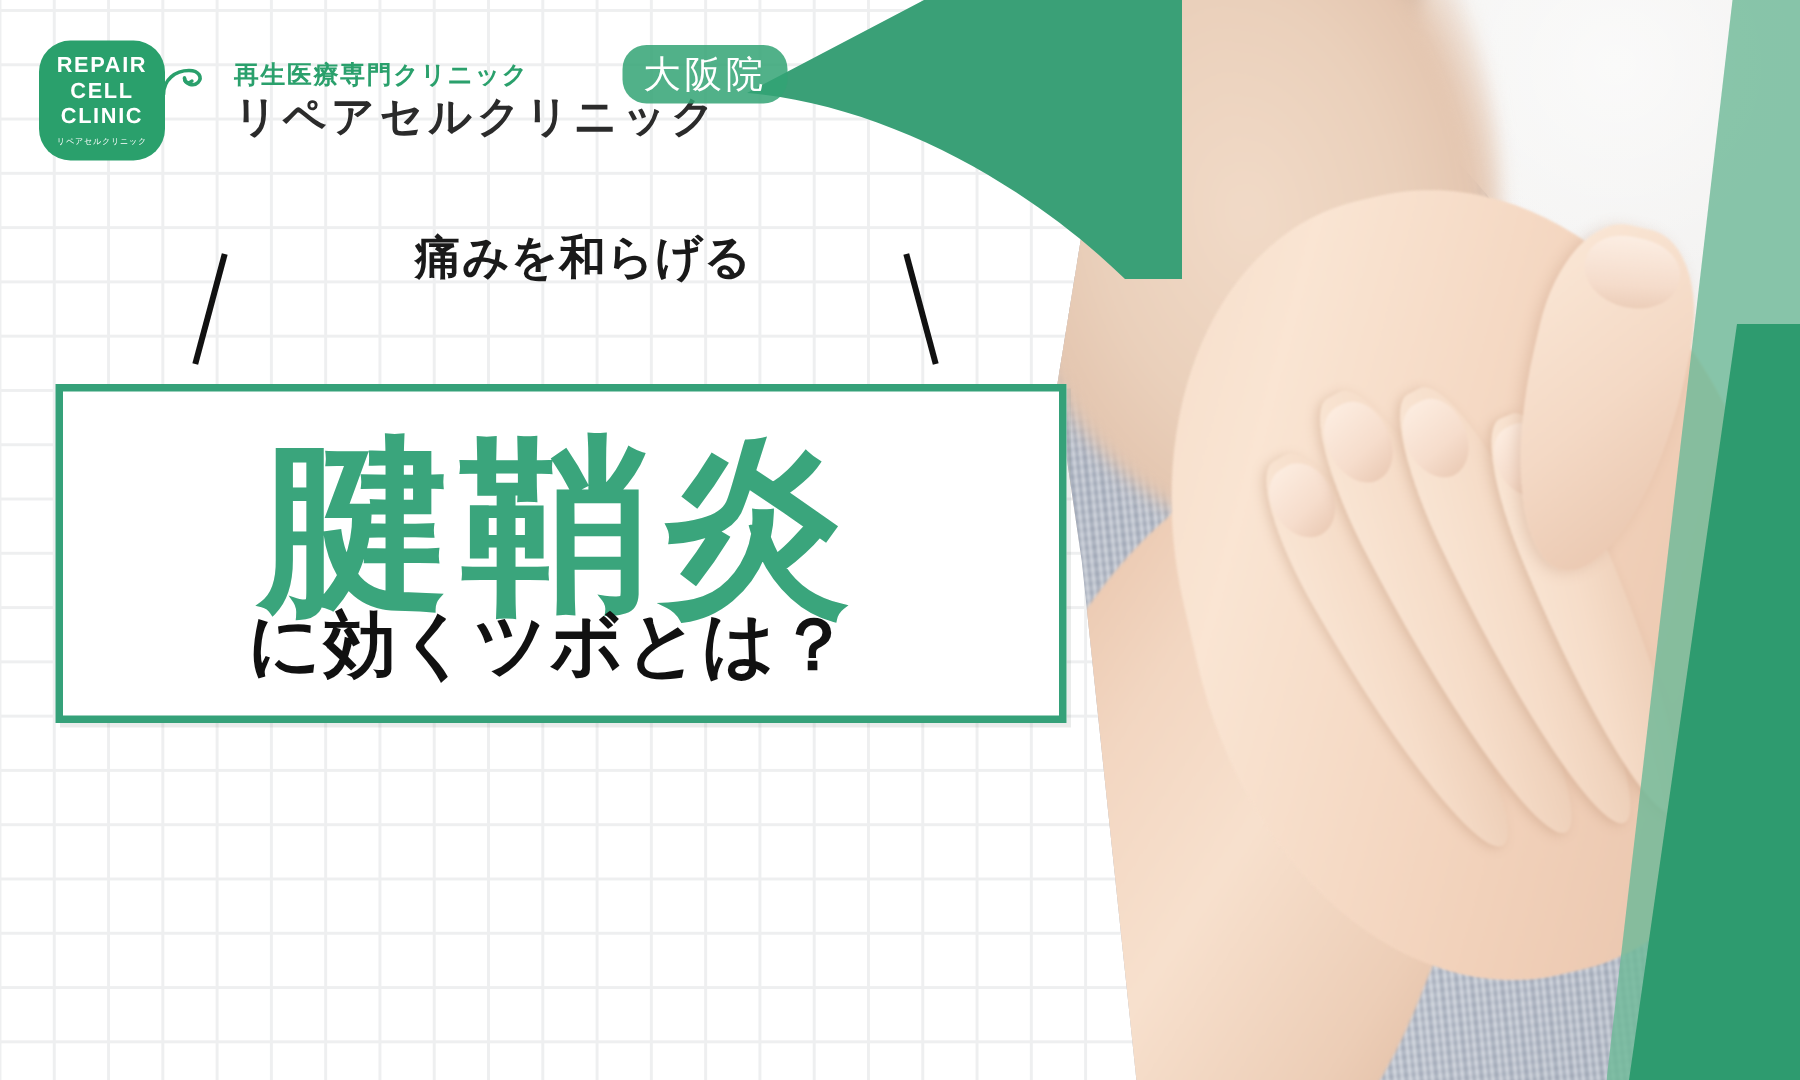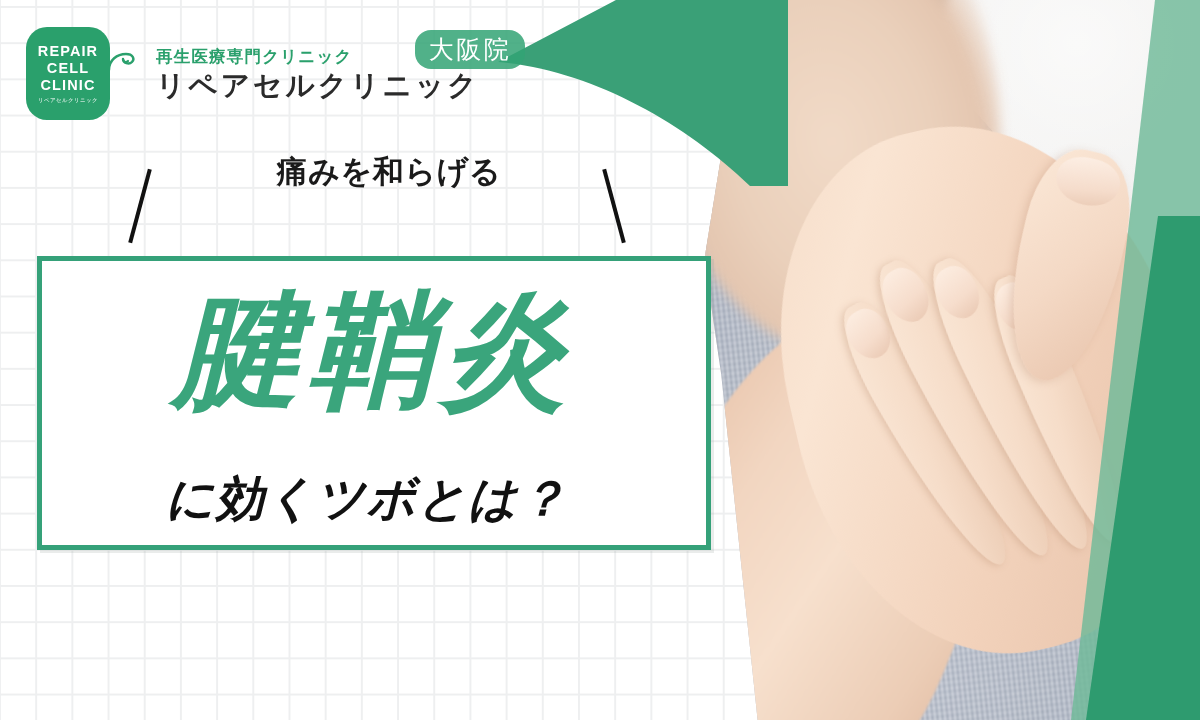--- a/index.html
+++ b/index.html
@@ -171,21 +171,21 @@
   }
 
   
   #logo {
     position:absolute;
     left:26px; top:27px;
     display:flex; align-items:center;
   }
   #logo-badge {
     position:relative;
-    width:84px; height:93px;
+    width:84px; height:80px;
     border-radius:21px;
     background:#2aa06c;
     display:flex; flex-direction:column;
     align-items:center; justify-content:center;
     flex:0 0 auto;
   }
   .badge-word {
     color:#ffffff;
     font-weight:bold;
     font-size:14.5px;
@@ -258,25 +258,24 @@
     font-size:31px;
     line-height:1.28;
     letter-spacing:.6px;
     font-weight:700;
   }
 
   
   #headline-card {
     position:absolute;
     left:37px; top:256px;
-    width:674px; height:294px;
+    width:674px; height:226px;
     background:#ffffff;
     border:5px solid #35a179;
     box-shadow:3px 3px 0 rgba(150,160,155,.20);
-    font-style:italic;
   }
   #headline-main {
     position:absolute;
     left:0; right:0; top:24px;
     text-align:center;
     color:#3aa57c;
     font-size:126px;
     font-weight:bold;
     letter-spacing:8px;
     line-height:1.05;

